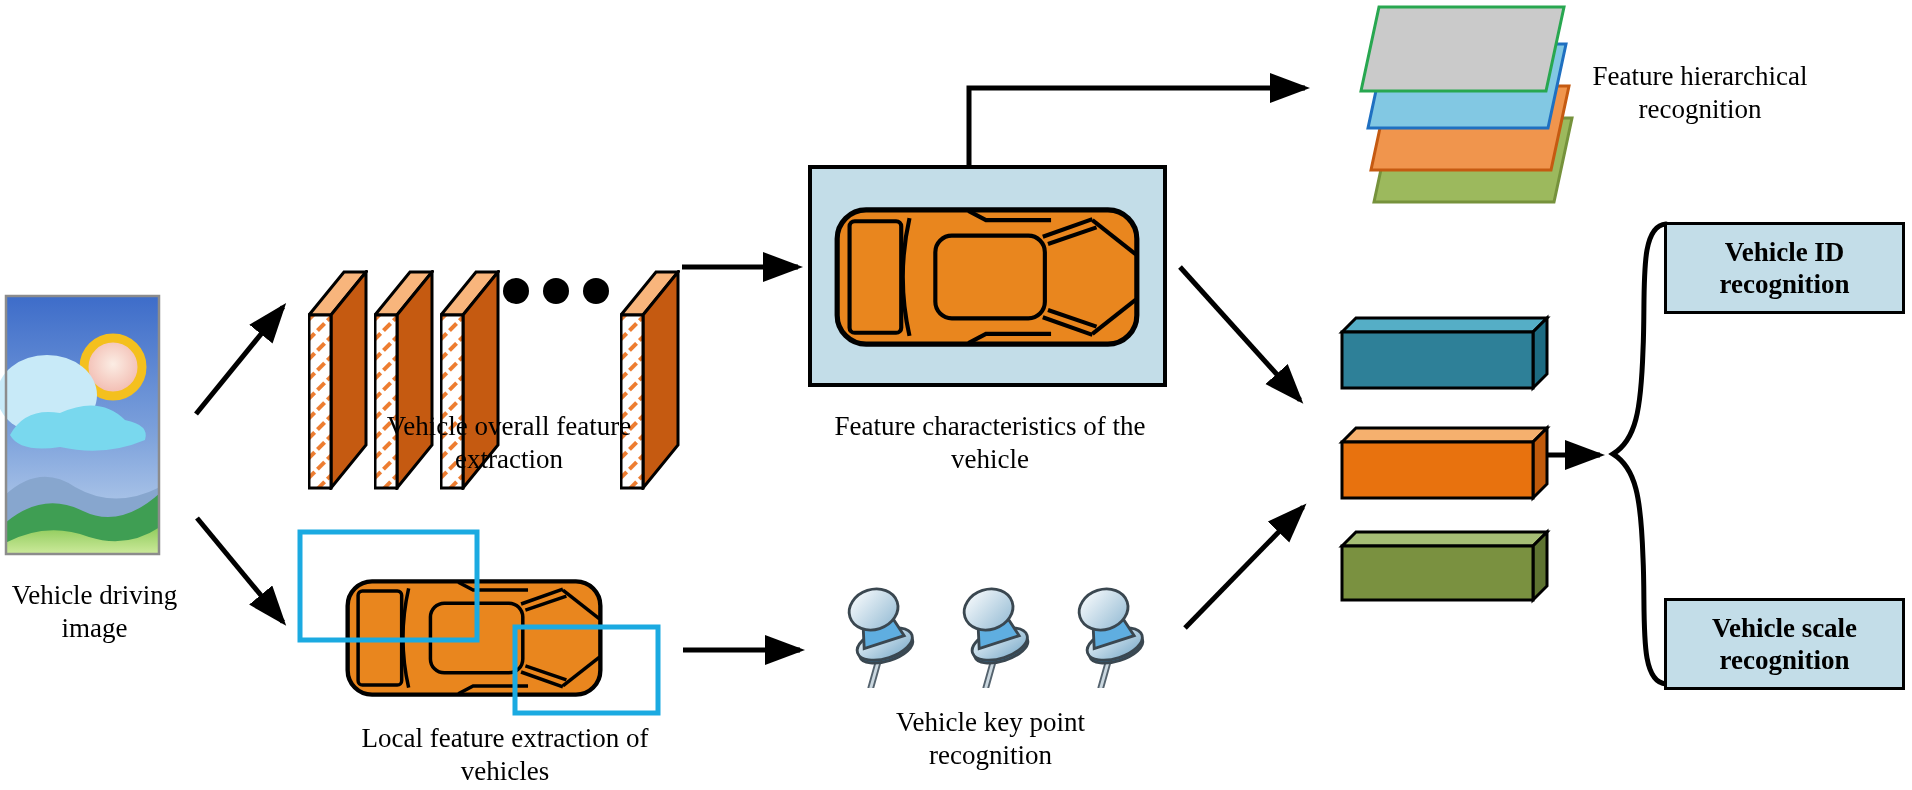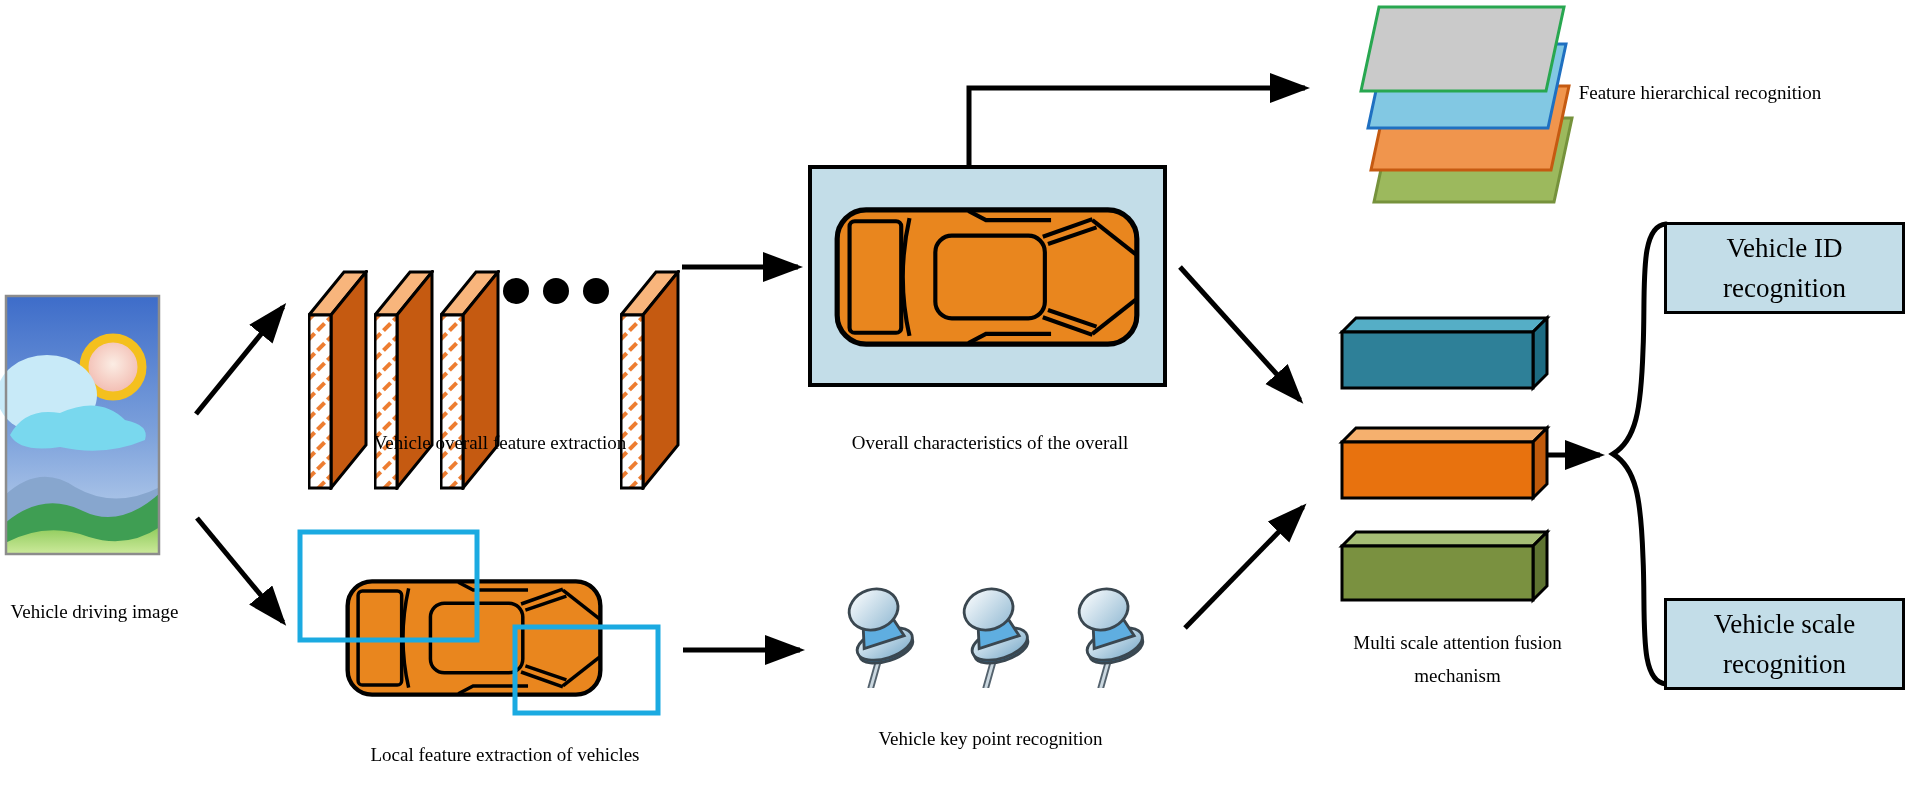--- a/index.html
+++ b/index.html
@@ -2,27 +2,27 @@
 <html><head>
 <meta charset="utf-8">
 <style>
   html,body{margin:0;padding:0;background:#fff;}
   #canvas{
     position:relative;width:1912px;height:790px;background:#ffffff;overflow:hidden;
     font-family:"Liberation Serif","DejaVu Serif",serif;color:#000;
   }
   #shapes{position:absolute;left:0;top:0;}
   .lbl{
-    position:absolute;text-align:center;font-size:19px;line-height:33px;color:#000;margin-top:16px;
+    position:absolute;text-align:center;font-size:27px;line-height:33px;color:#000;
   }
   .outbox{
     position:absolute;left:1664px;width:241px;height:92px;
     background:#C3DDE8;border:3px solid #000;box-sizing:border-box;
     display:flex;align-items:center;justify-content:center;text-align:center;
-    font-size:27px;line-height:40px;padding:0 6px;
+    font-size:27px;line-height:32px;padding:0 6px;font-weight:bold;
   }
 </style>
 </head>
 <body>
 
 <div id="canvas">
 
 <svg id="shapes" width="1912" height="790" viewBox="0 0 1912 790">
   <defs>
     <marker id="ah" markerWidth="10" markerHeight="8" refX="7" refY="3" orient="auto" markerUnits="strokeWidth">
@@ -171,31 +171,30 @@
   </g>
 
   <line x1="1548" y1="455" x2="1600" y2="455" stroke="#000" stroke-width="5" marker-end="url(#ah)"></line>
 
   <path d="M 1666,224 C 1638,226 1646,290 1643,350 C 1641,410 1636,440 1613,454
            C 1636,468 1641,498 1643,558 C 1646,618 1638,682 1666,684" fill="none" stroke="#000" stroke-width="5" stroke-linecap="round"></path>
 </svg>
 
 <div class="lbl" style="left:-3px;top:579px;width:195px;">Vehicle driving image</div>
 
-<div class="lbl" style="left:330px;top:410px;width:340px;">Vehicle overall feature extraction</div>
-
-<div class="lbl" style="left:820px;top:410px;width:340px;">Overall characteristics of the overall</div>
+<div class="lbl" style="left:339px;top:410px;width:340px;">Vehicle overall feature extraction</div>
+
+<div class="lbl" style="left:820px;top:410px;width:340px;">Feature characteristics of the vehicle</div>
 
 <div class="lbl" style="left:1550px;top:60px;width:300px;">Feature hierarchical recognition</div>
 
 <div class="lbl" style="left:340px;top:722px;width:330px;">Local feature extraction of vehicles</div>
 
 <div class="lbl" style="left:858px;top:706px;width:265px;text-align:center;">Vehicle key point recognition</div>
 
-<div class="lbl" style="left:1350px;top:610px;width:215px;">Multi scale attention fusion mechanism</div>
 
 <div class="outbox" style="top:222px;">
   <span>Vehicle ID recognition</span>
 </div>
 <div class="outbox" style="top:598px;">
   <span>Vehicle scale recognition</span>
 </div>
 
 </div>
 

